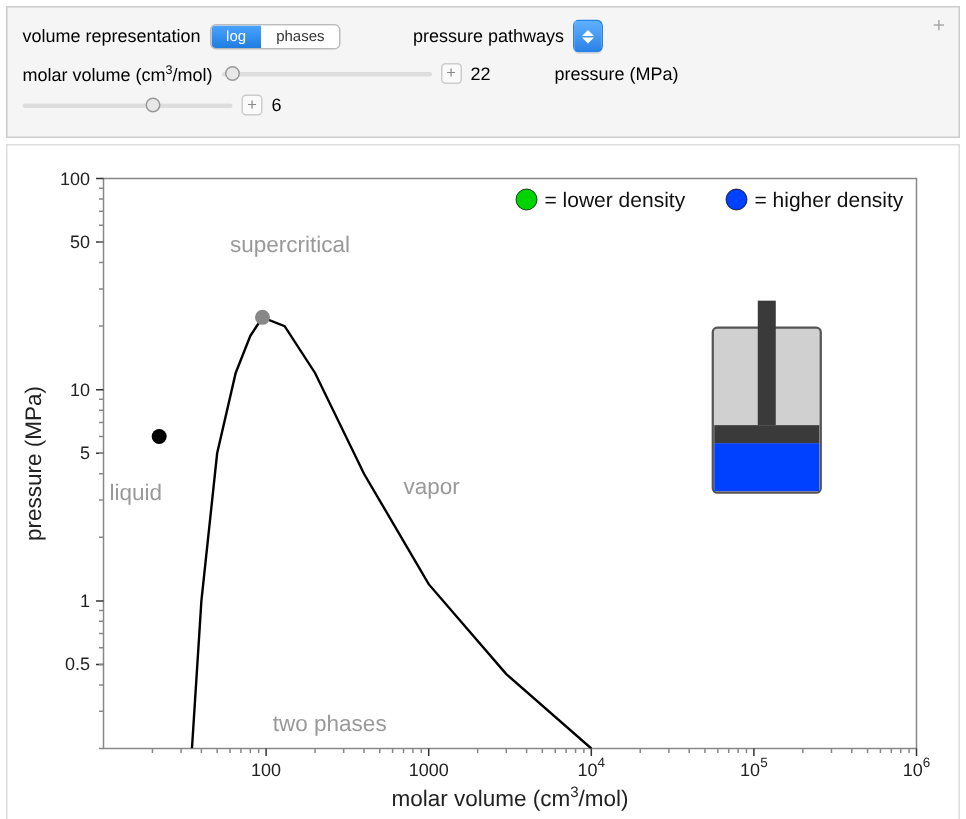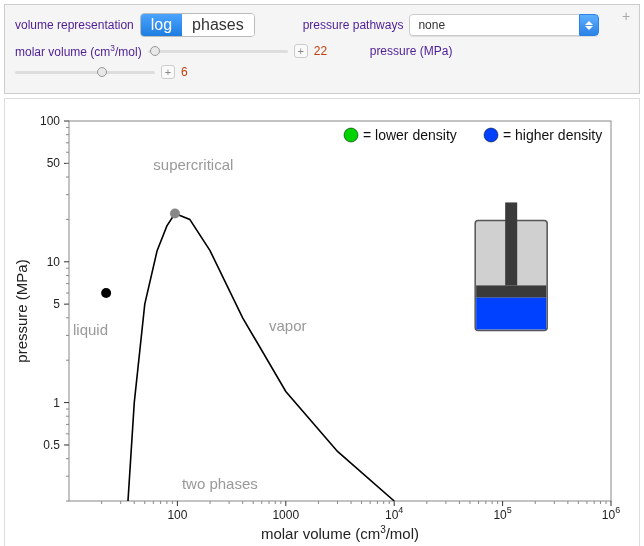--- a/index.html
+++ b/index.html
@@ -16,28 +16,28 @@
     padding: 8px 10px;
     position: relative;
   }
   .plus-icon {
     position: absolute; top: 4px; right: 6px;
     width: 14px; height: 14px;
     color: #aaa; font-size: 14px; line-height: 14px;
     text-align: center; cursor: pointer;
   }
   .row { display: flex; align-items: center; gap: 6px; margin-bottom: 6px; flex-wrap: wrap; }
-  .ctrl-label { color: #4c1d95; }
+  .ctrl-label { color: #000000; }
   .seg {
     display: inline-flex; border: 1px solid #bbb; border-radius: 4px;
     overflow: hidden; background: #fff;
   }
   .seg button {
     border: none; background: #fff; padding: 2px 10px;
-    font-size: 16px; cursor: pointer; color: #333;
+    font-size: 10px; cursor: pointer; color: #333;
   }
   .seg button.active {
     background: linear-gradient(#4aa3ff,#1f7de0); color: #fff;
   }
   .dropdown {
     display: inline-flex; align-items: stretch; border-radius: 4px;
     overflow: hidden; height: 22px;
     box-shadow: 0 1px 0 rgba(0,0,0,0.1);
   }
   .dropdown .dd-body {
@@ -67,21 +67,21 @@
   .slider .thumb {
     position: absolute; top: 2px; width: 10px; height: 10px;
     background: #e8e8e8; border: 1px solid #999; border-radius: 50%;
     transform: translateX(-50%);
   }
   .tiny-plus {
     width: 14px; height: 14px; border: 1px solid #ccc; background: #fafafa;
     border-radius: 3px; display: inline-flex; align-items: center; justify-content: center;
     color: #888; font-size: 11px; cursor: pointer;
   }
-  .value { min-width: 20px; color: #c2410c; }
+  .value { min-width: 20px; color: #000000; }
   .sup { vertical-align: super; font-size: 0.7em; }
 
   .chart {
     background: #fff; border: 1px solid #ddd; margin-top: 4px;
     padding: 10px 8px 4px 2px; height: 460px;
   }
   svg { display: block; }
   .axis-label { fill: #222; font-size: 15px; }
   .tick-label { fill: #222; font-size: 12px; }
   .region-label { fill: #999; font-size: 15px; }
@@ -95,23 +95,20 @@
 
   <div class="row">
     <span class="ctrl-label">volume representation</span>
     <div class="seg">
       <button class="active">log</button>
       <button>phases</button>
     </div>
     <span style="flex:0 0 36px"></span>
     <span class="ctrl-label">pressure pathways</span>
     <div class="dropdown">
-      <div class="dd-body">
-          <span>none</span>
-        </div>
       <div class="dd-arrows">
           <span class="up"></span>
           <span class="down"></span>
         </div>
     </div>
   </div>
 
   <div class="row">
     <span class="ctrl-label">
       <span>molar volume (cm</span><span class="sup">3</span><span>/mol)</span>

